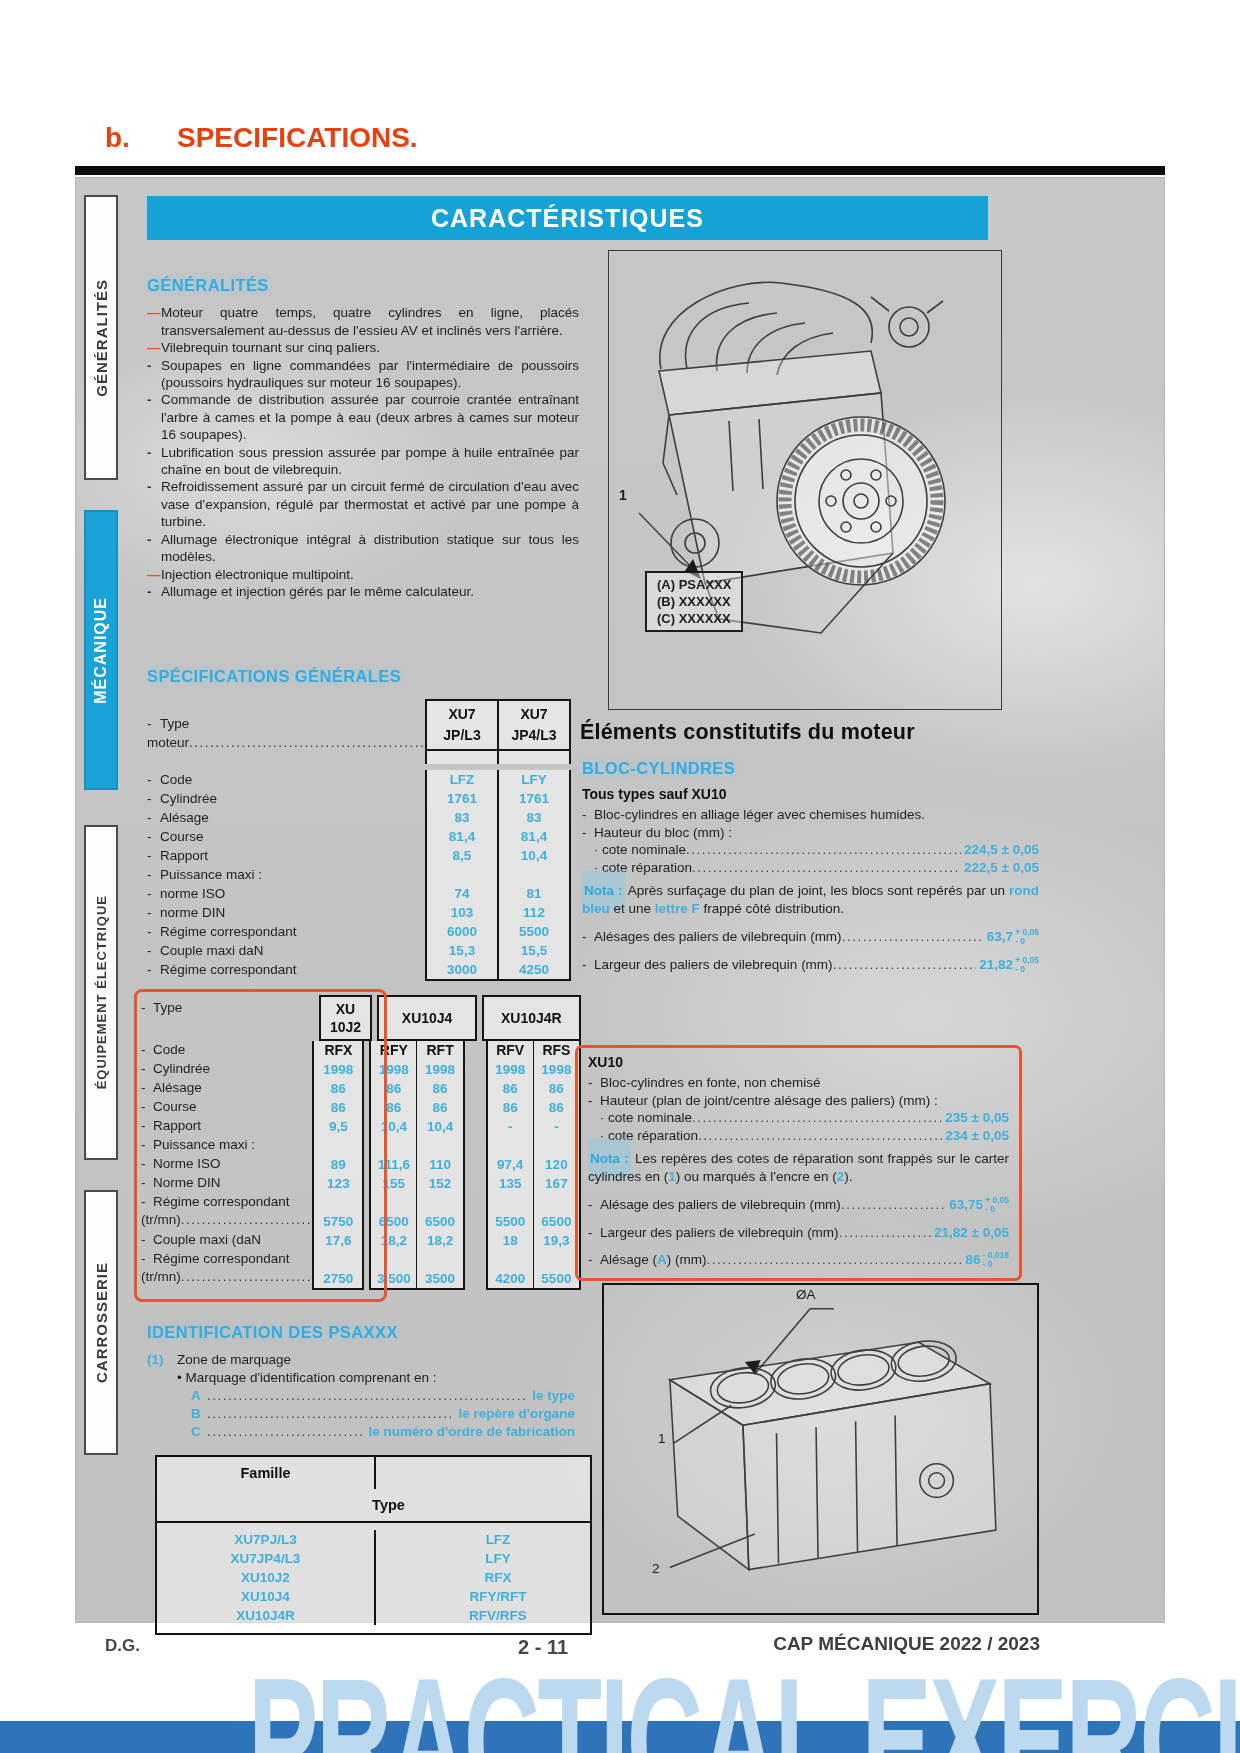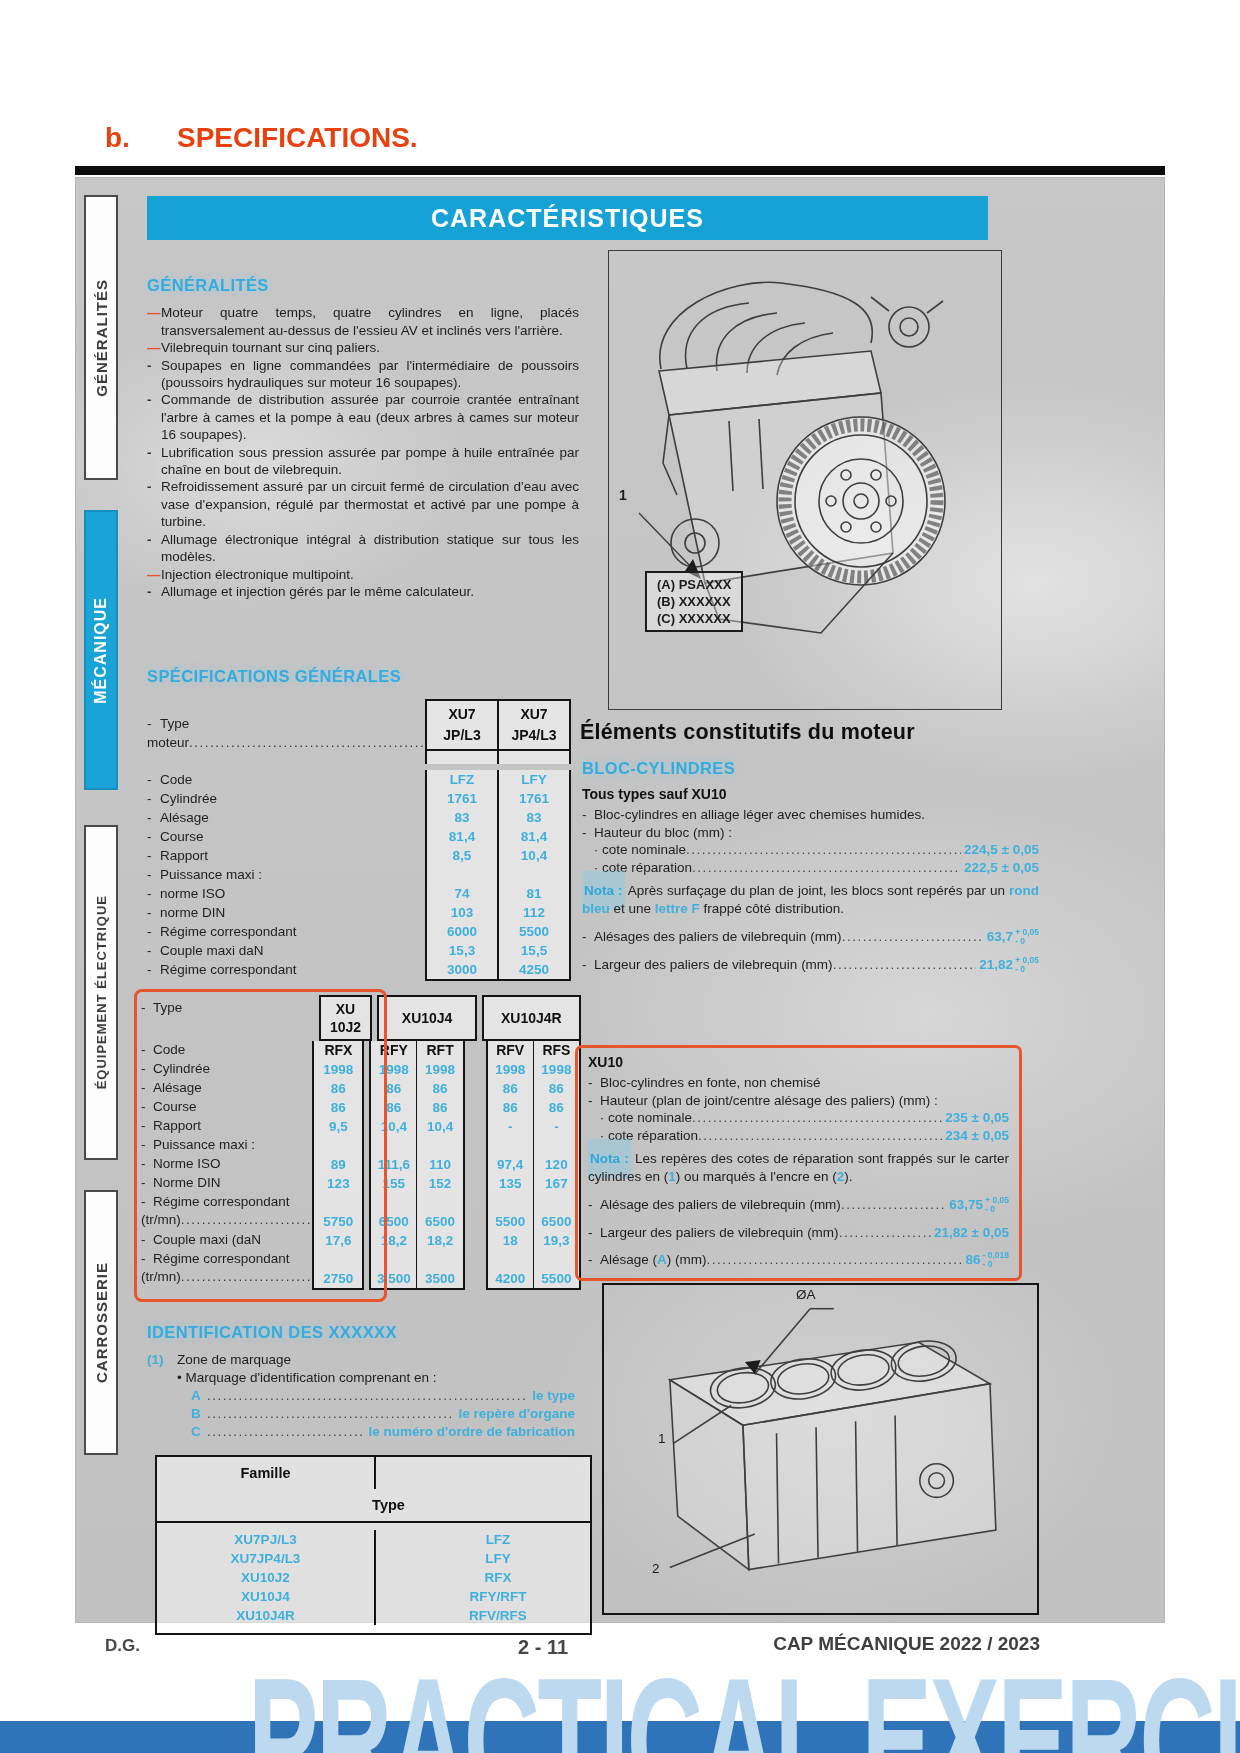--- a/index.html
+++ b/index.html
@@ -385,21 +385,21 @@
           <div class="gap2"></div>
           <div class="t2c cB">3 500</div>
           <div class="t2c cC">3500</div>
           <div class="gap2"></div>
           <div class="t2c cD">4200</div>
           <div class="t2c cE">5500</div>
         </div>
     </div>
 
     <div id="ident">
-      <span class="cyh">IDENTIFICATION DES XXXXXX</span>
+      <span class="cyh">IDENTIFICATION DES PSAXXX</span>
       <div class="zone">
         <span class="znum">(1)</span>
         <span>Zone de marquage</span>
       </div>
       <div class="marq">• Marquage d'identification comprenant en :</div>
       <div class="abc">
           <span class="letter">A</span>
           <span class="ldr"></span>
           <span class="desc">le type</span>
         </div>

